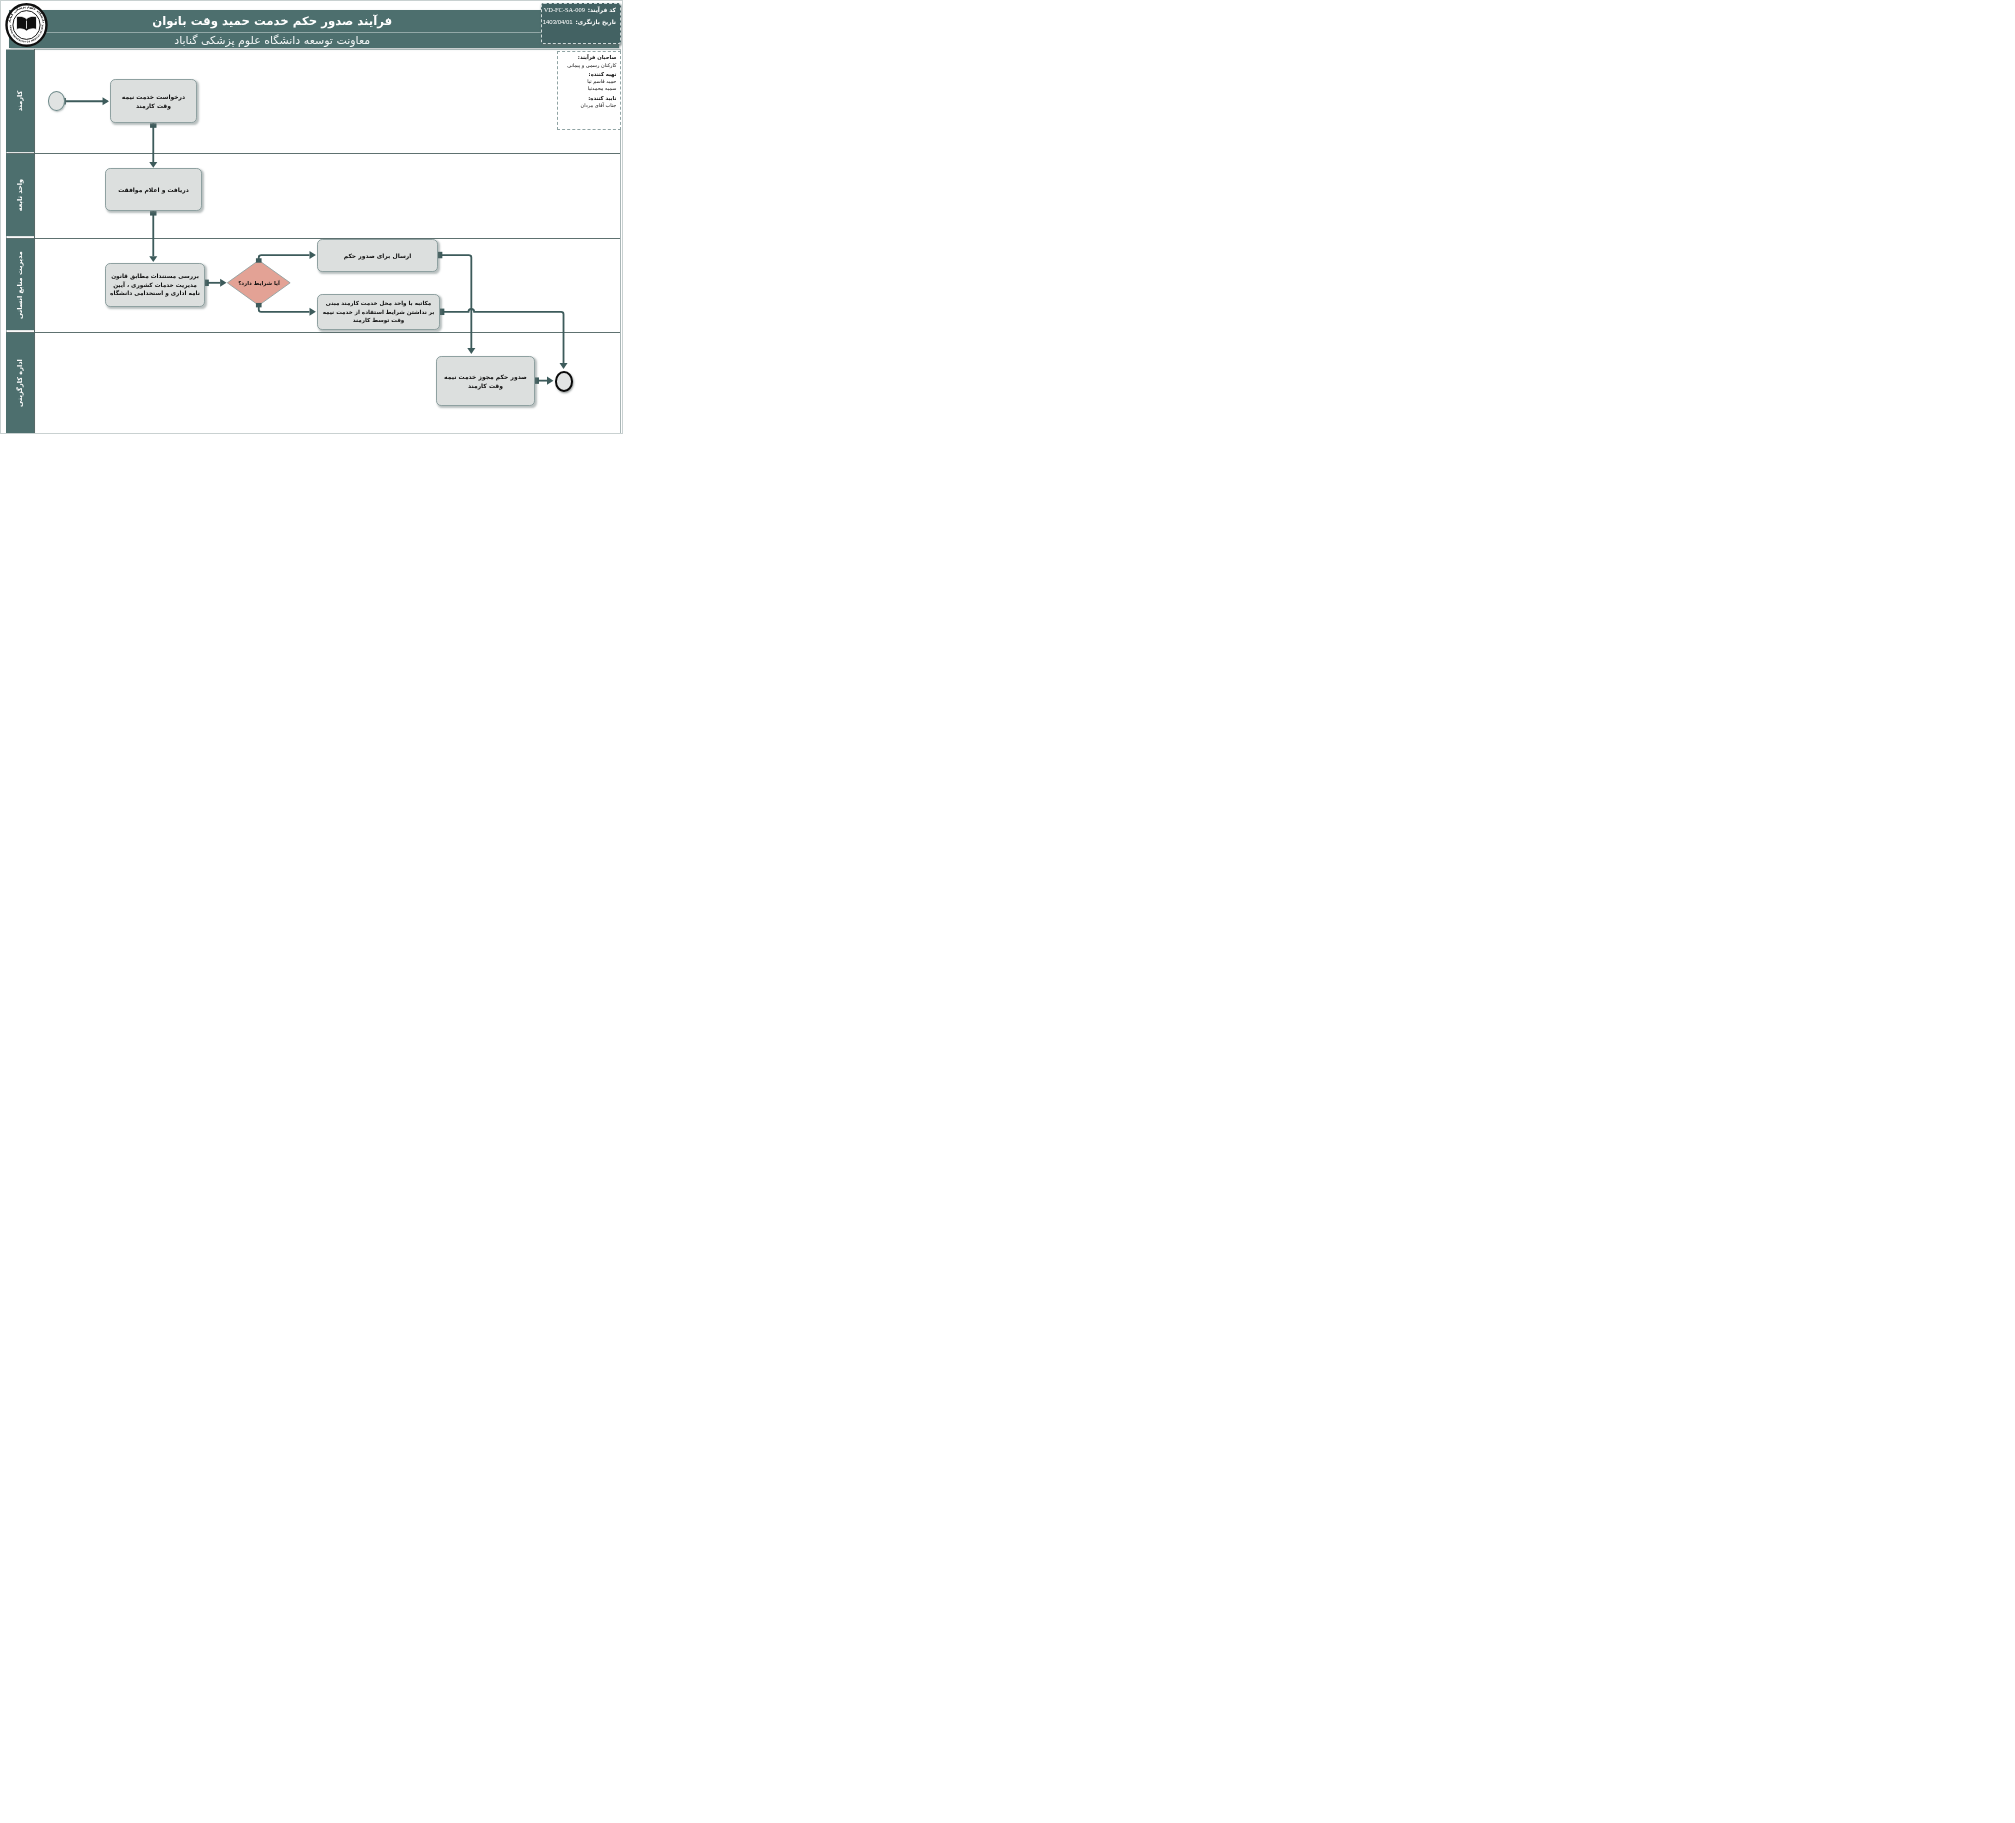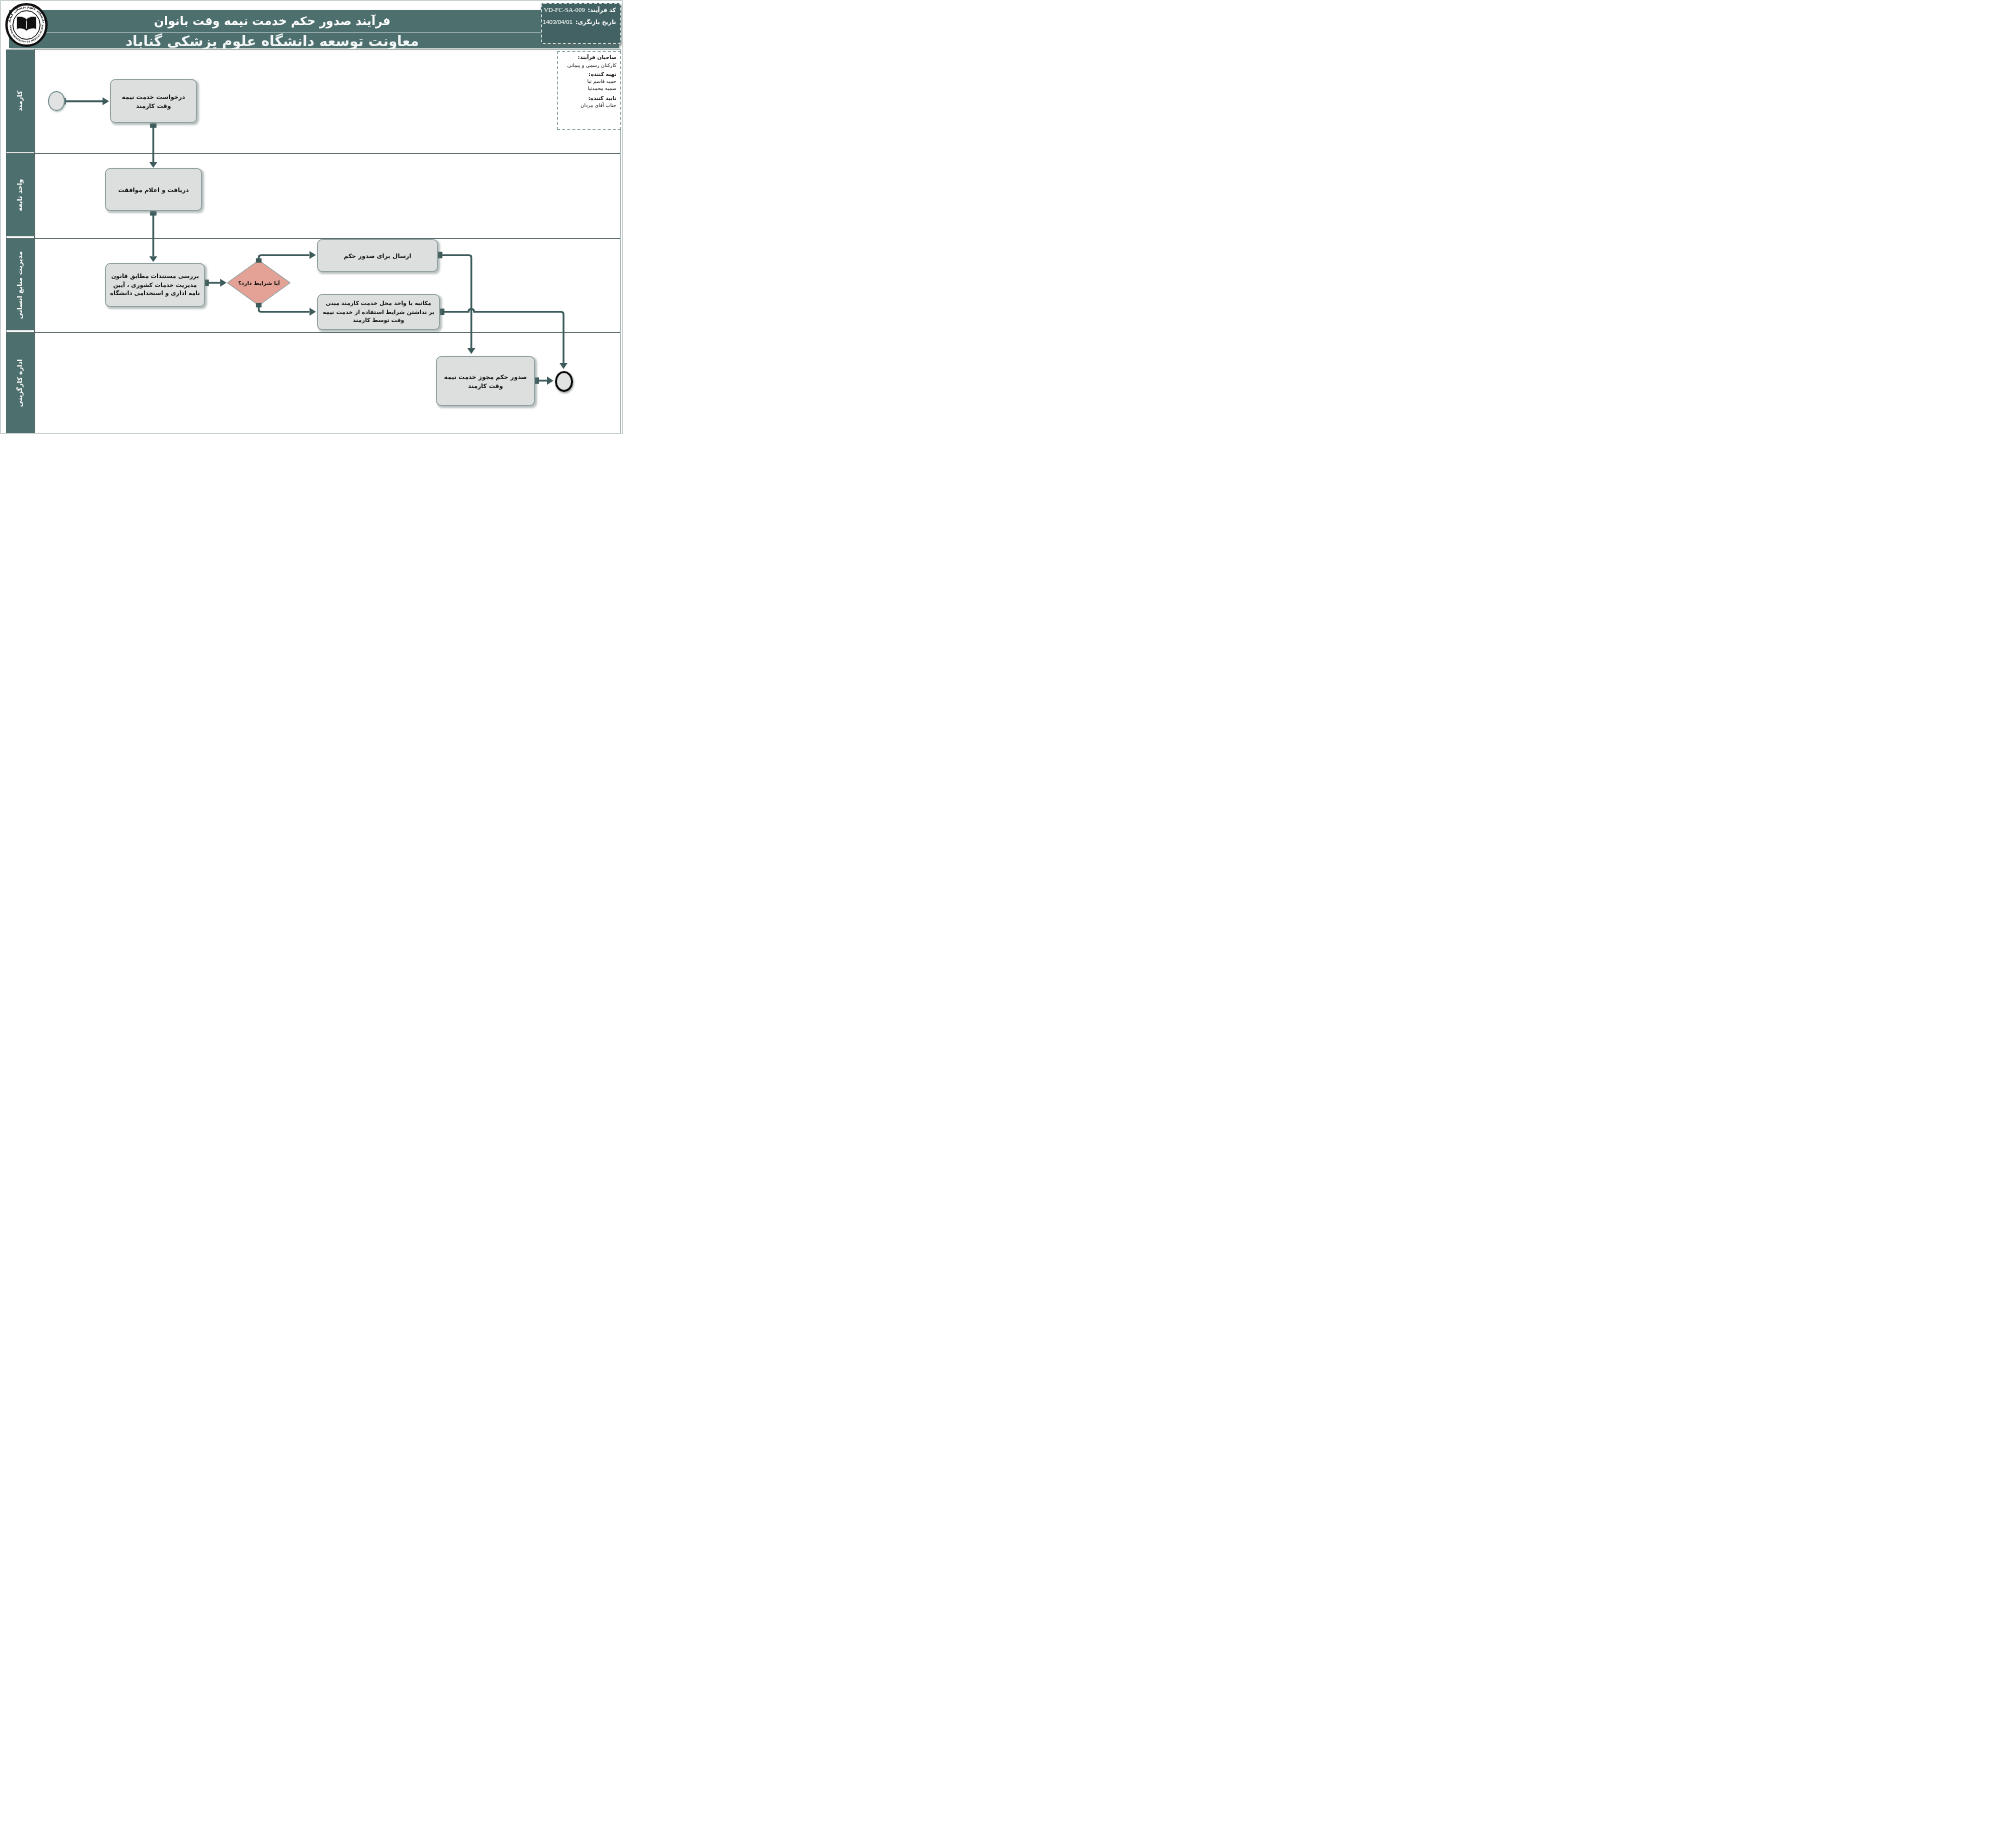--- a/index.html
+++ b/index.html
@@ -7,21 +7,21 @@
         border:0.4px solid #c9d1d1;box-sizing:border-box;}
 
   
   .header-band{position:absolute;left:7.7px;top:9.3px;width:610px;height:38px;
                background:#4d6f6e;box-shadow:0.8px 1.2px 2px rgba(110,125,125,.55);}
   .title-row{position:absolute;left:0;top:0;right:0;height:21.4px;display:flex;align-items:center;
              justify-content:center;padding-right:83px;}
   .title-row span{color:#fff;font-weight:bold;font-size:11.7px;direction:rtl;white-space:nowrap;}
   .subtitle-row{position:absolute;left:0;top:21.4px;right:0;height:16.5px;display:flex;align-items:center;
                 justify-content:center;padding-right:83px;border-top:0.8px solid rgba(230,238,238,.45);}
-  .subtitle-row span{color:#f2f6f6;font-size:14px;direction:rtl;white-space:nowrap;font-weight:bold;}
+  .subtitle-row span{color:#f2f6f6;font-size:11px;direction:rtl;white-space:nowrap;}
 
   .code-box{position:absolute;left:540px;top:1.6px;width:80px;height:41px;background:#436263;
             border:0.8px dashed #cfd9d9;border-radius:2.8px;box-sizing:border-box;direction:rtl;
             color:#fff;padding:2.8px 4px 2px 2.4px;box-shadow:0.8px 1.2px 2px rgba(90,105,105,.6);}
   .code-row{display:flex;align-items:baseline;gap:2.8px;margin-bottom:5.2px;white-space:nowrap;}
   .code-row .lbl{font-weight:bold;font-size:5.8px;}
   .code-row .val-serif{font-family:"Liberation Serif","DejaVu Serif",serif;font-size:6.4px;direction:ltr;}
   .code-row .val-sans{font-family:"Liberation Sans","DejaVu Sans",sans-serif;font-size:6px;direction:ltr;}
 
   
@@ -67,21 +67,21 @@
 
   svg.connectors{position:absolute;left:0;top:0;}
 </style>
 </head>
 <body>
 
 <div id="page">
 
   <div class="header-band">
     <div class="title-row">
-      <span>فرآیند صدور حکم خدمت نیمه وقت بانوان</span>
+      <span>فرآیند صدور حکم خدمت حمید وقت بانوان</span>
     </div>
     <div class="subtitle-row">
       <span>معاونت توسعه دانشگاه علوم پزشکی گناباد</span>
     </div>
   </div>
 
   <div class="code-box">
     <div class="code-row">
       <span class="lbl">کد فرآیند:</span>
       <span class="val-serif">VD-FC-SA-009</span>

